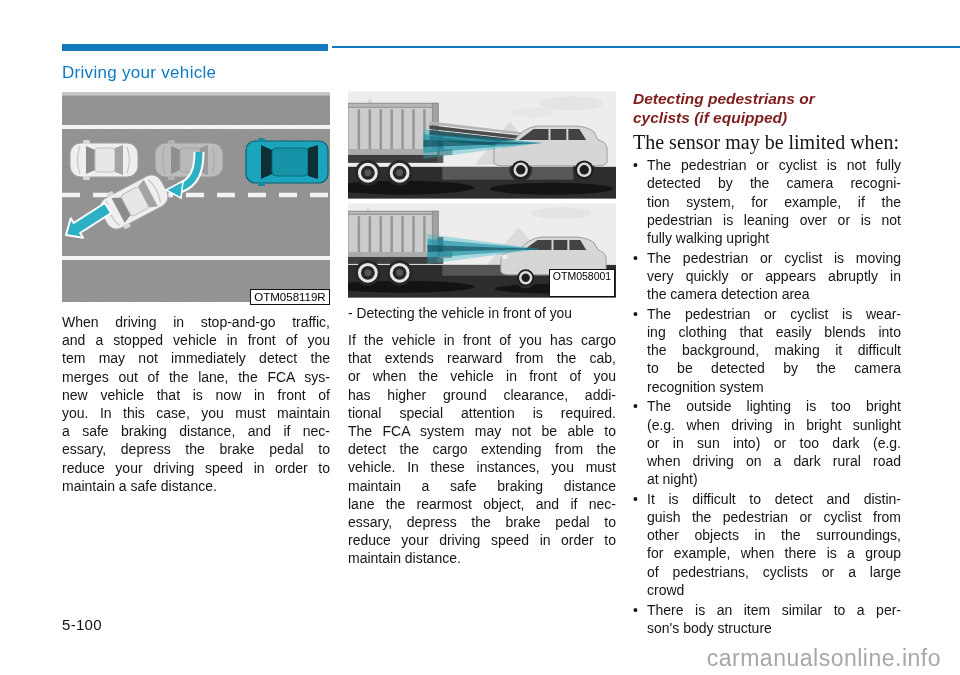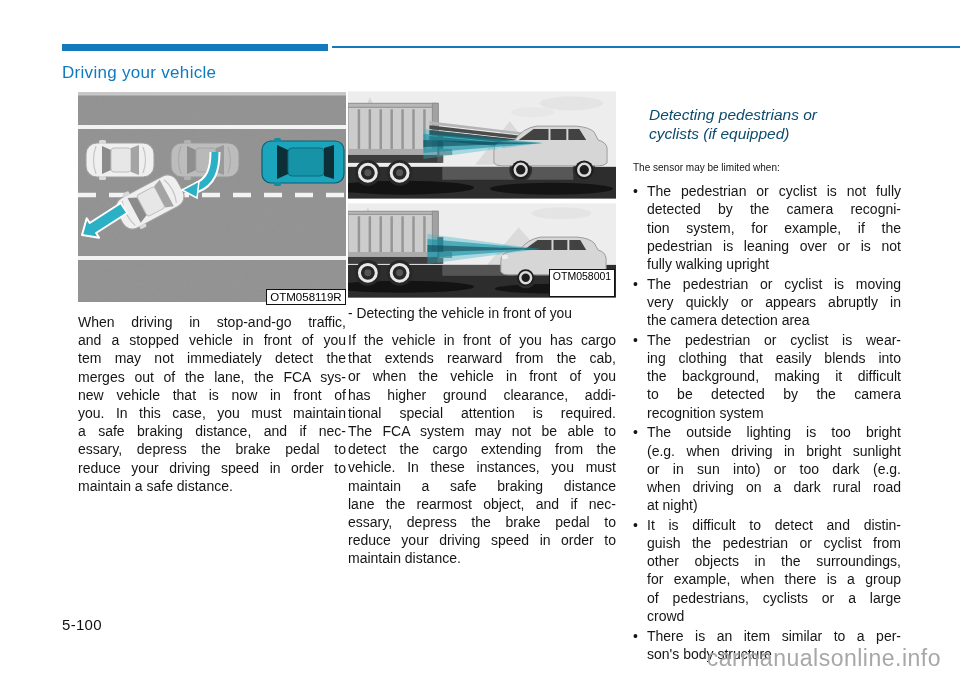--- a/index.html
+++ b/index.html
@@ -5,37 +5,37 @@
   html,body{margin:0;padding:0;background:#ffffff;}
   .page{position:relative;width:960px;height:675px;background:#ffffff;overflow:hidden;
         font-family:"Liberation Sans",sans-serif;color:#151515;}
   
   .chapter-title{position:absolute;left:62px;top:25px;font-size:17px;letter-spacing:.3px;
                  color:#0e7ac2;font-weight:normal;margin-top:38px;}
   .title-bar{position:absolute;left:62px;top:44px;width:266px;height:7px;background:#1478bd;}
   .title-rule{position:absolute;left:332px;top:46px;width:628px;height:2px;background:#1478bd;}
   
   .col{position:absolute;top:92px;width:268px;}
-  .col1{left:62px;margin-left:16px;}
+  .col1{left:62px;}
   .col2{left:348px;top:91px;}
   .col3{left:633px;top:90px;}
   figure{margin:0;position:relative;}
   .img-label{position:absolute;background:#ffffff;border:1px solid #111;box-sizing:border-box;
              text-align:center;color:#000;font-family:"Liberation Sans",sans-serif;}
   .img-label.road{right:0;bottom:1px;width:80px;height:16px;line-height:14px;font-size:11.5px;}
   .img-label.truck{right:1px;bottom:1px;width:66px;height:28px;line-height:12px;font-size:10.5px;}
   
   .para{font-size:14px;line-height:18.2px;}
   .jline{text-align:justify;text-align-last:justify;white-space:normal;}
   .jline.last{text-align-last:left;}
   .col1 .para{margin-top:7px;}
   .fig-caption{margin-top:8px;font-size:13.8px;white-space:nowrap;}
   .col2 .para{margin-top:10px;}
-  .heading{margin:16px;font-size:15.5px;line-height:18.5px;font-weight:normal;font-style:italic;color:#0c4a6e;}
-  .intro{margin-top:6px;font-size:10px;line-height:18.2px;}
+  .heading{margin:0;font-size:15.5px;line-height:18.5px;font-weight:bold;font-style:italic;color:#7f1d1d;}
+  .intro{margin-top:6px;font-size:20px;line-height:18.2px;font-family:Liberation Serif, serif;}
   .bullets{margin-top:5px;font-size:14px;line-height:18.2px;}
   .bullet{display:flex;margin-bottom:1.5px;}
   .bmark{width:14px;flex:0 0 14px;}
   .blines{flex:1;min-width:0;}
   
   .page-number{position:absolute;left:62px;top:616px;font-size:15px;color:#111;letter-spacing:.3px;}
   .watermark{position:absolute;right:19px;top:645px;font-size:23px;color:#a7a7a7;letter-spacing:.5px;}
 </style>
 </head>
 <body>

